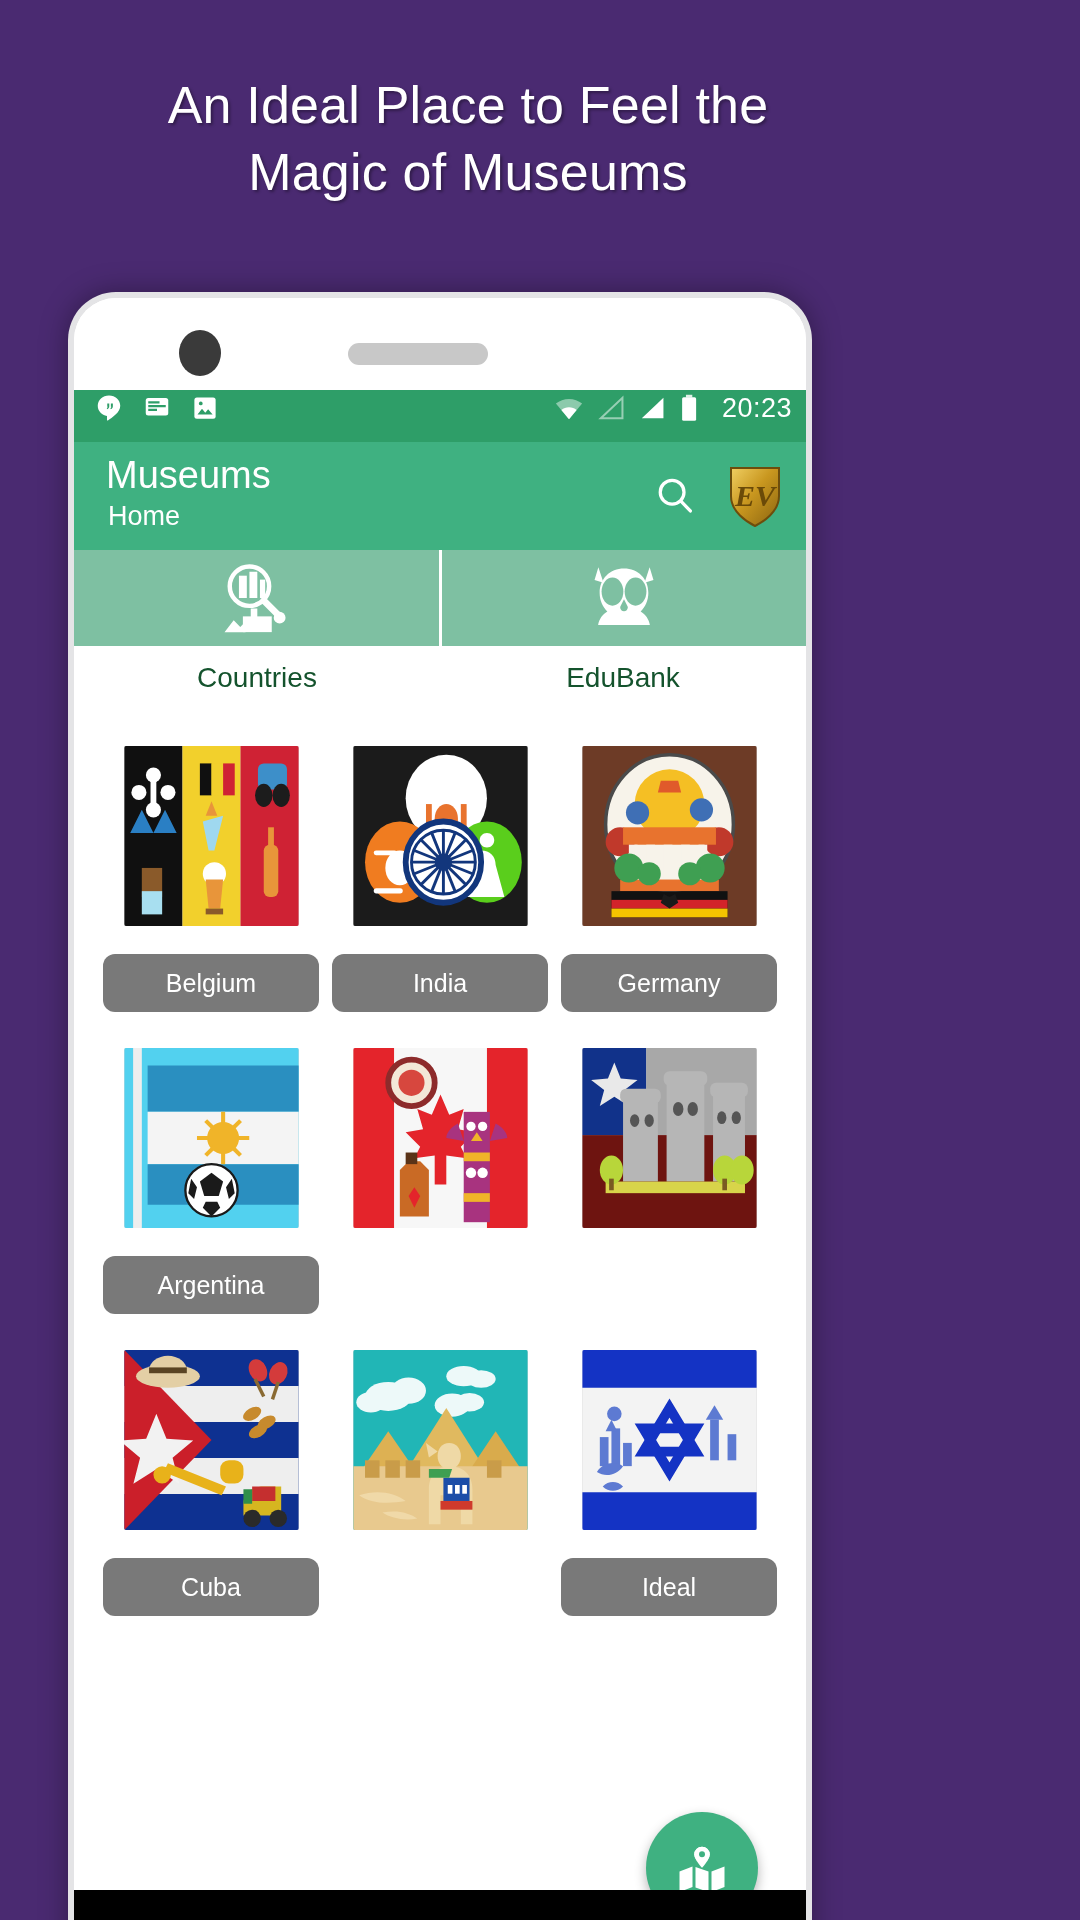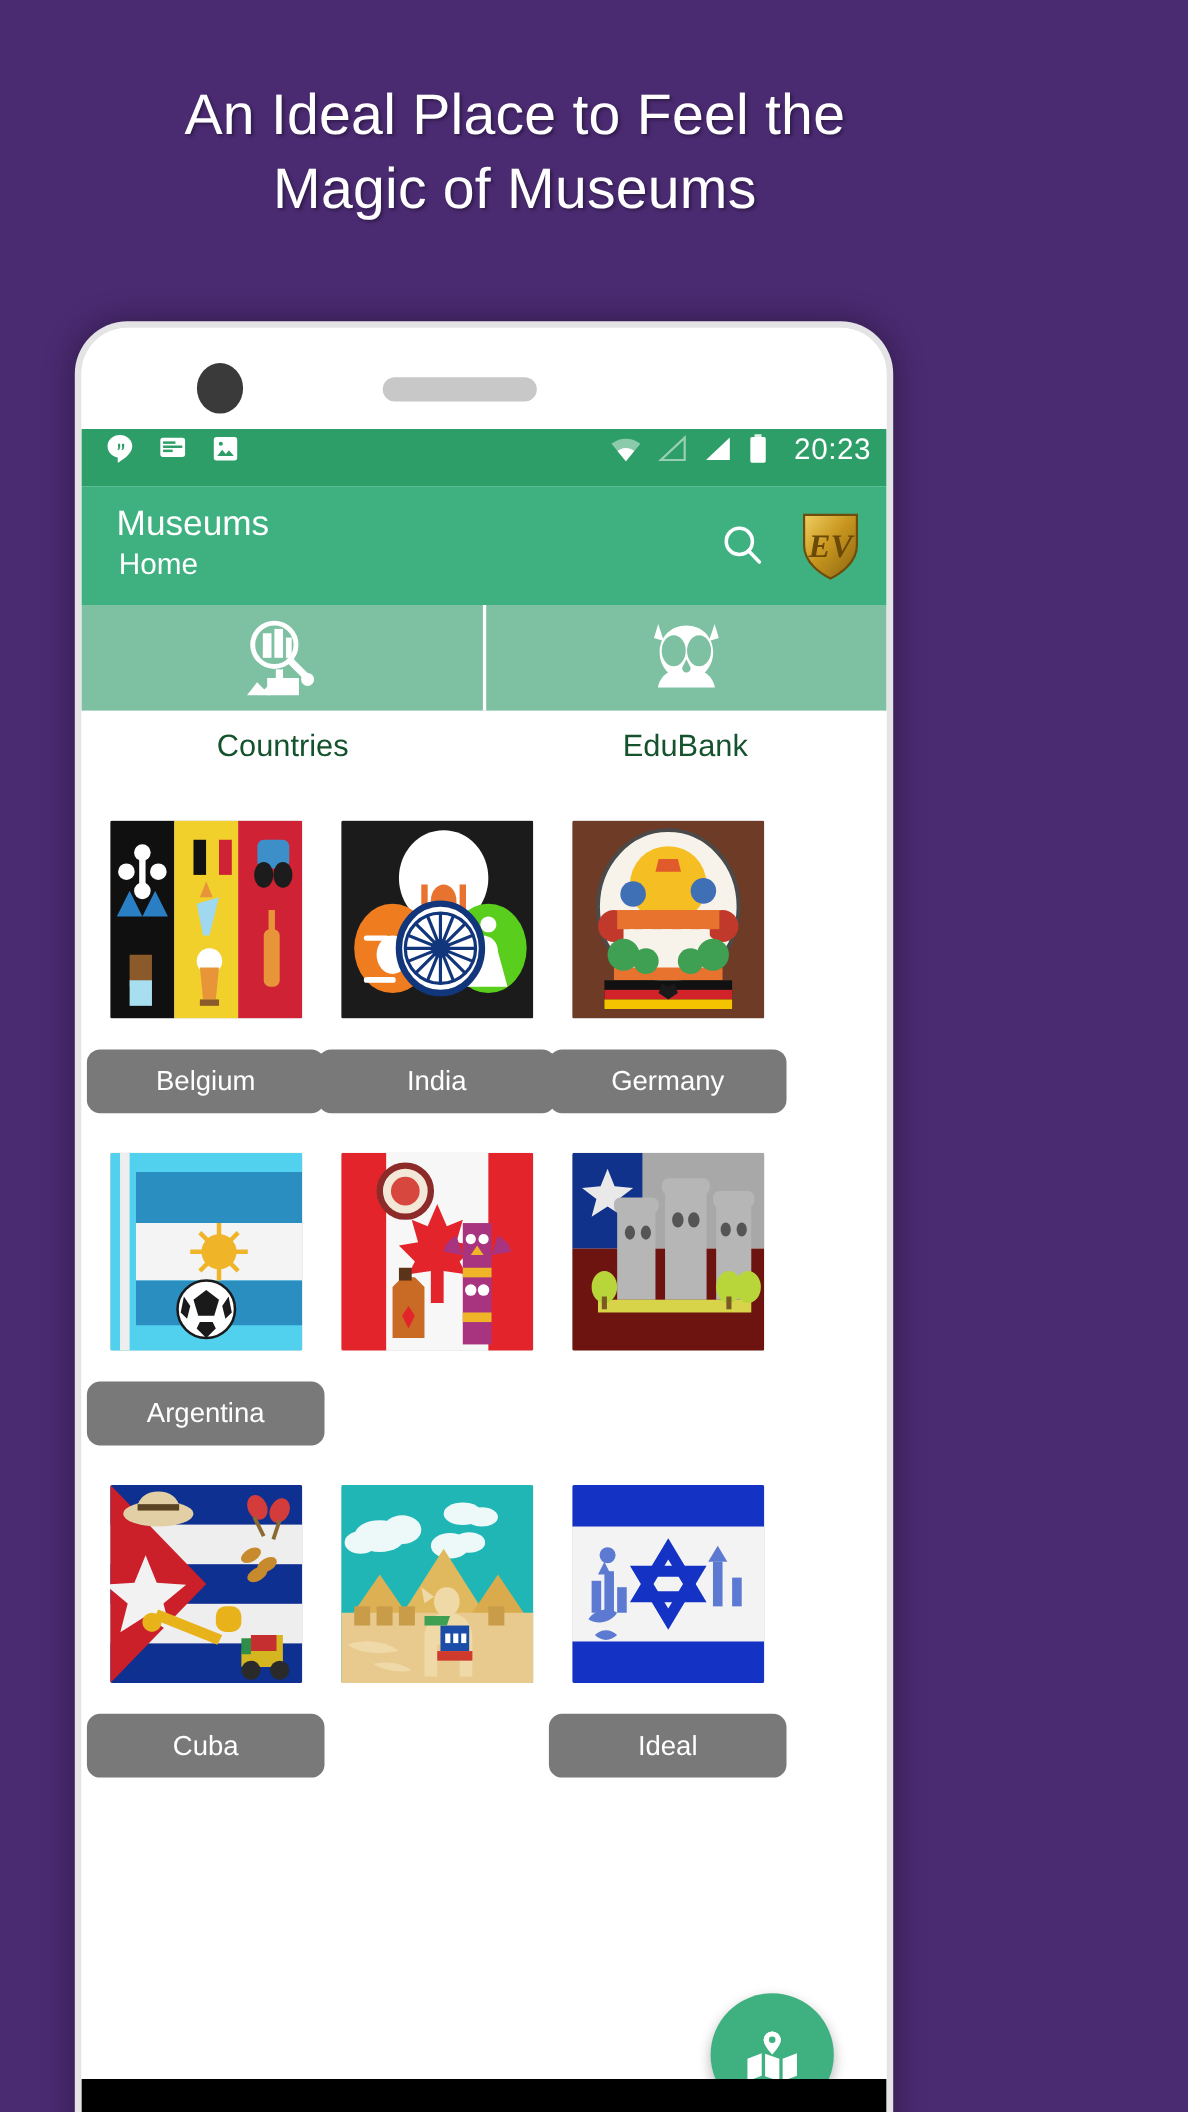--- a/index.html
+++ b/index.html
@@ -88,21 +88,21 @@
     height: 108px;
     background: #3fb181;
     display: flex;
     align-items: center;
     padding: 0 22px 0 32px;
     position: relative;
   }
   .appbar-titles { display: flex; flex-direction: column; justify-content: center; }
   .appbar-title {
     color: #ffffff;
-    font-size: 32px;
+    font-size: 38px;
     line-height: 1.05;
     font-weight: 400;
   }
   .appbar-sub {
     color: #ffffff;
     font-size: 27px;
     line-height: 1.5;
     font-weight: 400;
     padding-left: 2px;
   }
@@ -145,22 +145,22 @@
 
   
   .content {
     background: #ffffff;
     height: 1242px;
     overflow: hidden;
     position: relative;
   }
   .grid-row {
     display: flex;
-    justify-content: flex-start;
-    padding: 0 8px;
+    justify-content: space-between;
+    padding: 0 32px;
   }
   .cell {
     width: 210px;
     display: flex;
     flex-direction: column;
     align-items: center;
   }
   .thumb {
     width: 175px; height: 180px;
     border-radius: 2px;

